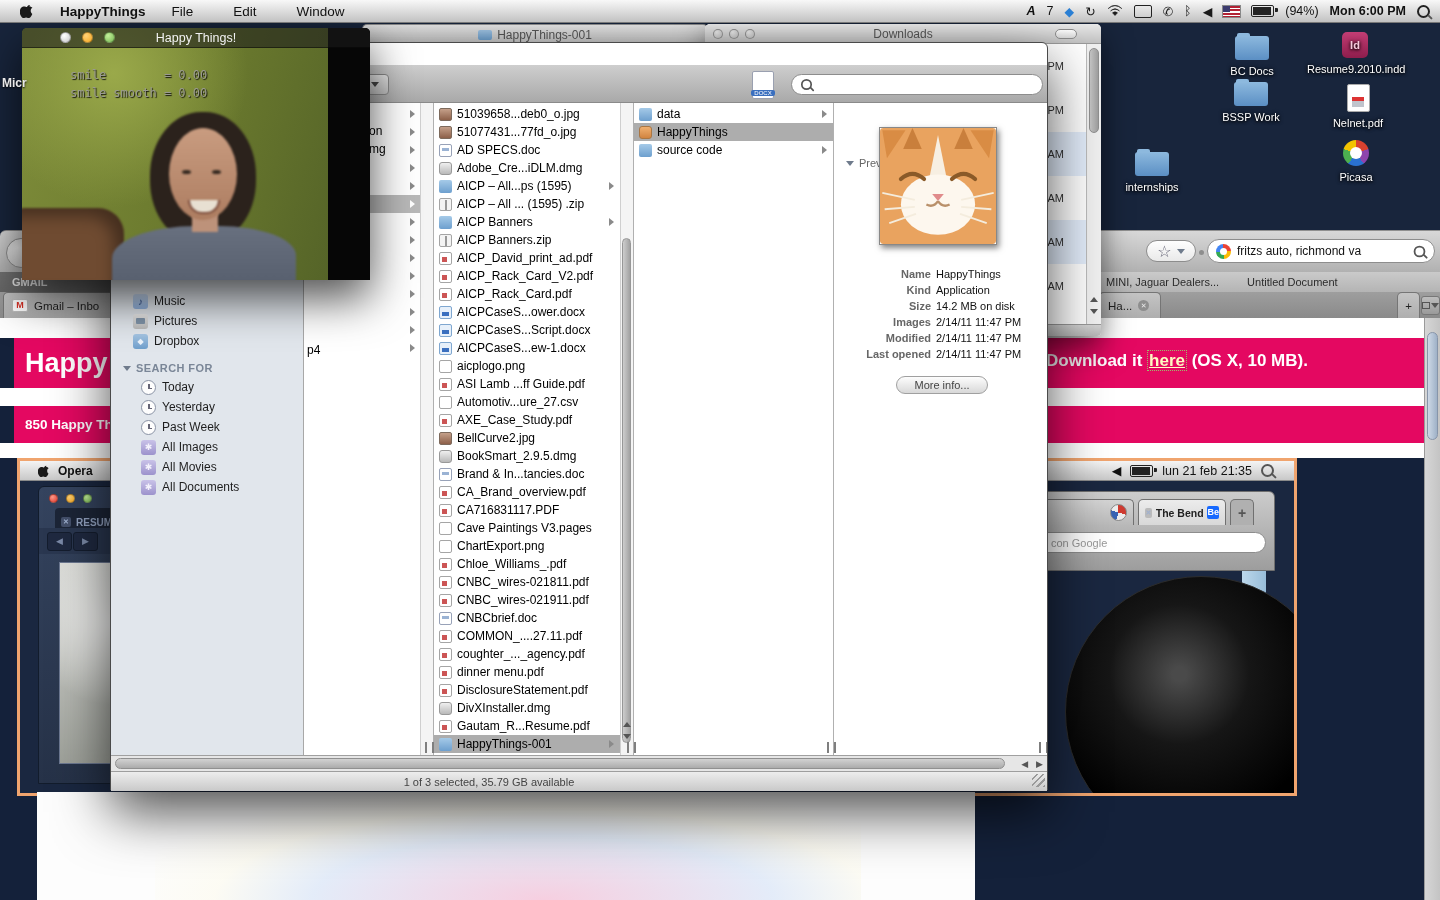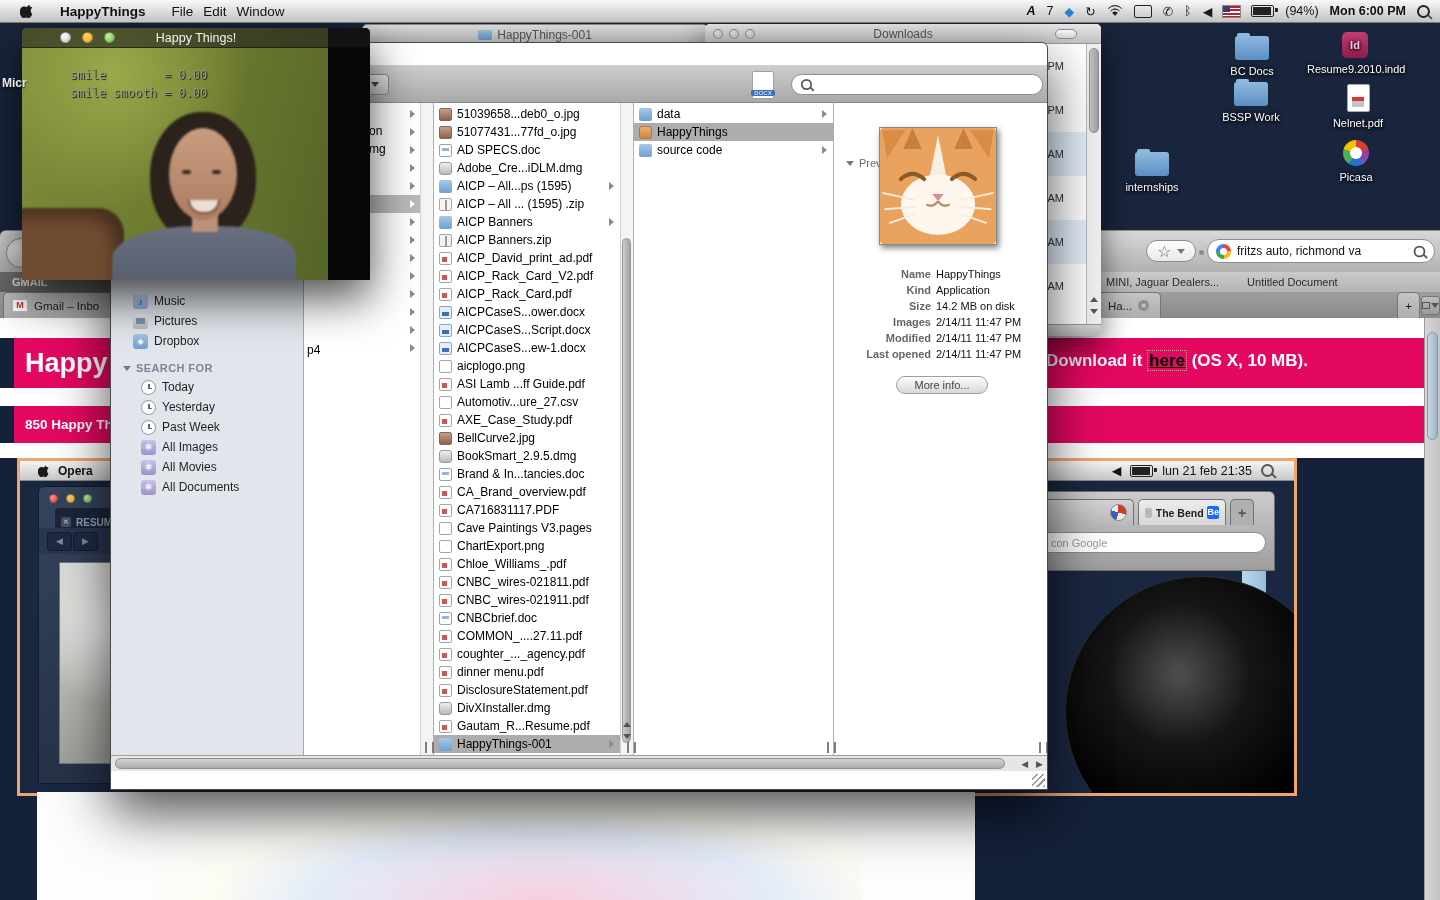--- a/index.html
+++ b/index.html
@@ -54,21 +54,21 @@
   .btab.active{background:linear-gradient(#d6d6d6,#c3c3c3);font-size:12px;}
   .closex{width:11px;height:11px;border-radius:50%;background:#8e8e8e;position:relative;flex:0 0 auto;}
   .closex::after{content:"✕";position:absolute;inset:0;color:#e9e9e9;font-size:7px;line-height:11px;text-align:center;}
   .gmailic{width:14px;height:11px;background:#fff;border:1px solid #bbb;border-radius:2px;position:relative;flex:0 0 auto;}
   .gmailic::after{content:"M";position:absolute;inset:0;color:#d93025;font:bold 9px "Liberation Sans",sans-serif;line-height:11px;text-align:center;}
   .pageic{width:11px;height:14px;background:#fdfdfd;border:1px solid #8f8f8f;border-radius:1px;flex:0 0 auto;}
   .tabwidget{position:absolute;top:4px;width:17px;height:17px;background:linear-gradient(#bdbdbd,#9a9a9a);border:1px solid #777;border-radius:3px;display:flex;align-items:center;justify-content:center;gap:1px;}
   .b-content{left:0;top:88px;width:1440px;height:582px;background:#14213a;overflow:hidden;}
   .whitestrip{position:absolute;left:0;width:1424px;background:#fff;}
   .banner{position:absolute;left:14px;width:1410px;background:#e40861;color:#fff;}
-  .dl-link{color:#000000;text-decoration:underline;border:1px dotted #9dbb6a;padding:0 1px;}
+  .dl-link{color:#fef9c3;text-decoration:underline;border:1px dotted #9dbb6a;padding:0 1px;}
   
   .shot{position:absolute;left:17px;top:140px;width:1274px;height:332px;border:3px solid #f0a46e;background:#1a2740;overflow:hidden;}
   .shot-menubar{position:absolute;left:0;top:0;right:0;height:19px;background:linear-gradient(#f4f4f4,#c8c8c8);border-bottom:1px solid #8a8a8a;display:flex;align-items:center;font-size:12px;color:#111;}
   .shot-win{position:absolute;left:18px;top:25px;width:170px;height:296px;background:linear-gradient(#35445f,#263248);border:1px solid #121c2c;border-radius:6px 6px 0 0;}
   .shot-tab{position:absolute;left:16px;top:21px;width:94px;height:28px;background:#1c2537;border-radius:4px 4px 0 0;display:flex;align-items:center;gap:5px;padding:0 6px;box-sizing:border-box;color:#93a3c1;font-size:10px;font-weight:bold;}
   .shot-xbox{width:10px;height:10px;background:#44506b;border-radius:2px;position:relative;}
   .shot-xbox::after{content:"✕";position:absolute;inset:0;font-size:7px;line-height:10px;text-align:center;color:#9fb0cf;}
   .shot-navrow{position:absolute;left:0;top:41px;width:100%;height:26px;background:#2a3750;}
   .navbtn{position:absolute;top:4px;width:23px;height:17px;background:#1f2940;border:1px solid #141d2e;border-radius:3px;color:#7b8aa8;font-size:9px;line-height:17px;text-align:center;}
   .shot-photo{position:absolute;left:20px;top:75px;width:88px;height:200px;background:
@@ -693,20 +693,23 @@
       <span class="handle" style="left:716px;bottom:2px;"></span>
       <span class="handle" style="left:928px;bottom:2px;"></span>
     </div>
     <div class="f-hscroll">
       <div class="f-hthumb"></div>
       <span class="f-harr">
           <span class="arrbtn">◀</span>
           <span class="arrbtn">▶</span>
         </span>
     </div>
+    <div class="f-status">
+      <span>1 of 3 selected, 35.79 GB available</span>
+    </div>
     <span class="grip"></span>
   </div>
 
   <div class="webcam abs">
     <div class="vid">
       <div class="couch soft"></div>
       <div class="hair soft"></div>
       <div class="torso soft"></div>
       <div class="neck soft"></div>
       <div class="face soft"></div>
@@ -728,21 +731,21 @@
   </div>
 
   <span class="stray">Micr</span>
 
   <div class="menubar abs">
     <div class="mleft">
       <svg viewBox="0 0 17 17" width="14" height="14">
           <path fill="#1a1a1a" d="M11.8 1.2c.1 1-.3 2-.9 2.7-.6.8-1.7 1.4-2.7 1.3-.1-1 .4-2 1-2.7.6-.7 1.7-1.3 2.6-1.3zM14.9 12.2c-.4 1-.6 1.4-1.2 2.3-.8 1.2-1.9 2.7-3.2 2.7-1.2 0-1.5-.8-3.1-.8-1.6 0-2 .8-3.1.8-1.3 0-2.3-1.4-3.1-2.6C-.9 11.2-.7 6.9 1.4 4.6c1-1.1 2.4-1.7 3.7-1.7 1.4 0 2.2.8 3.3.8 1.1 0 1.8-.8 3.3-.8 1.2 0 2.5.7 3.4 1.8-3 1.6-2.5 5.9-.2 7.5z"></path>
         </svg>
       <span class="appname">HappyThings</span>
-      <span style="display:flex;gap:10px;text-align:center;">
+      <span style="display:flex;gap:40px;text-align:center;">
 
       <span>File</span>
           <span>Edit</span>
           <span>Window</span>
         </span>
     </div>
     <div class="mright">
       <span style="font-weight:bold;font-style:italic;">A</span>
       <span>7</span>
       <span style="color:#2a7fd4;">◆</span>

